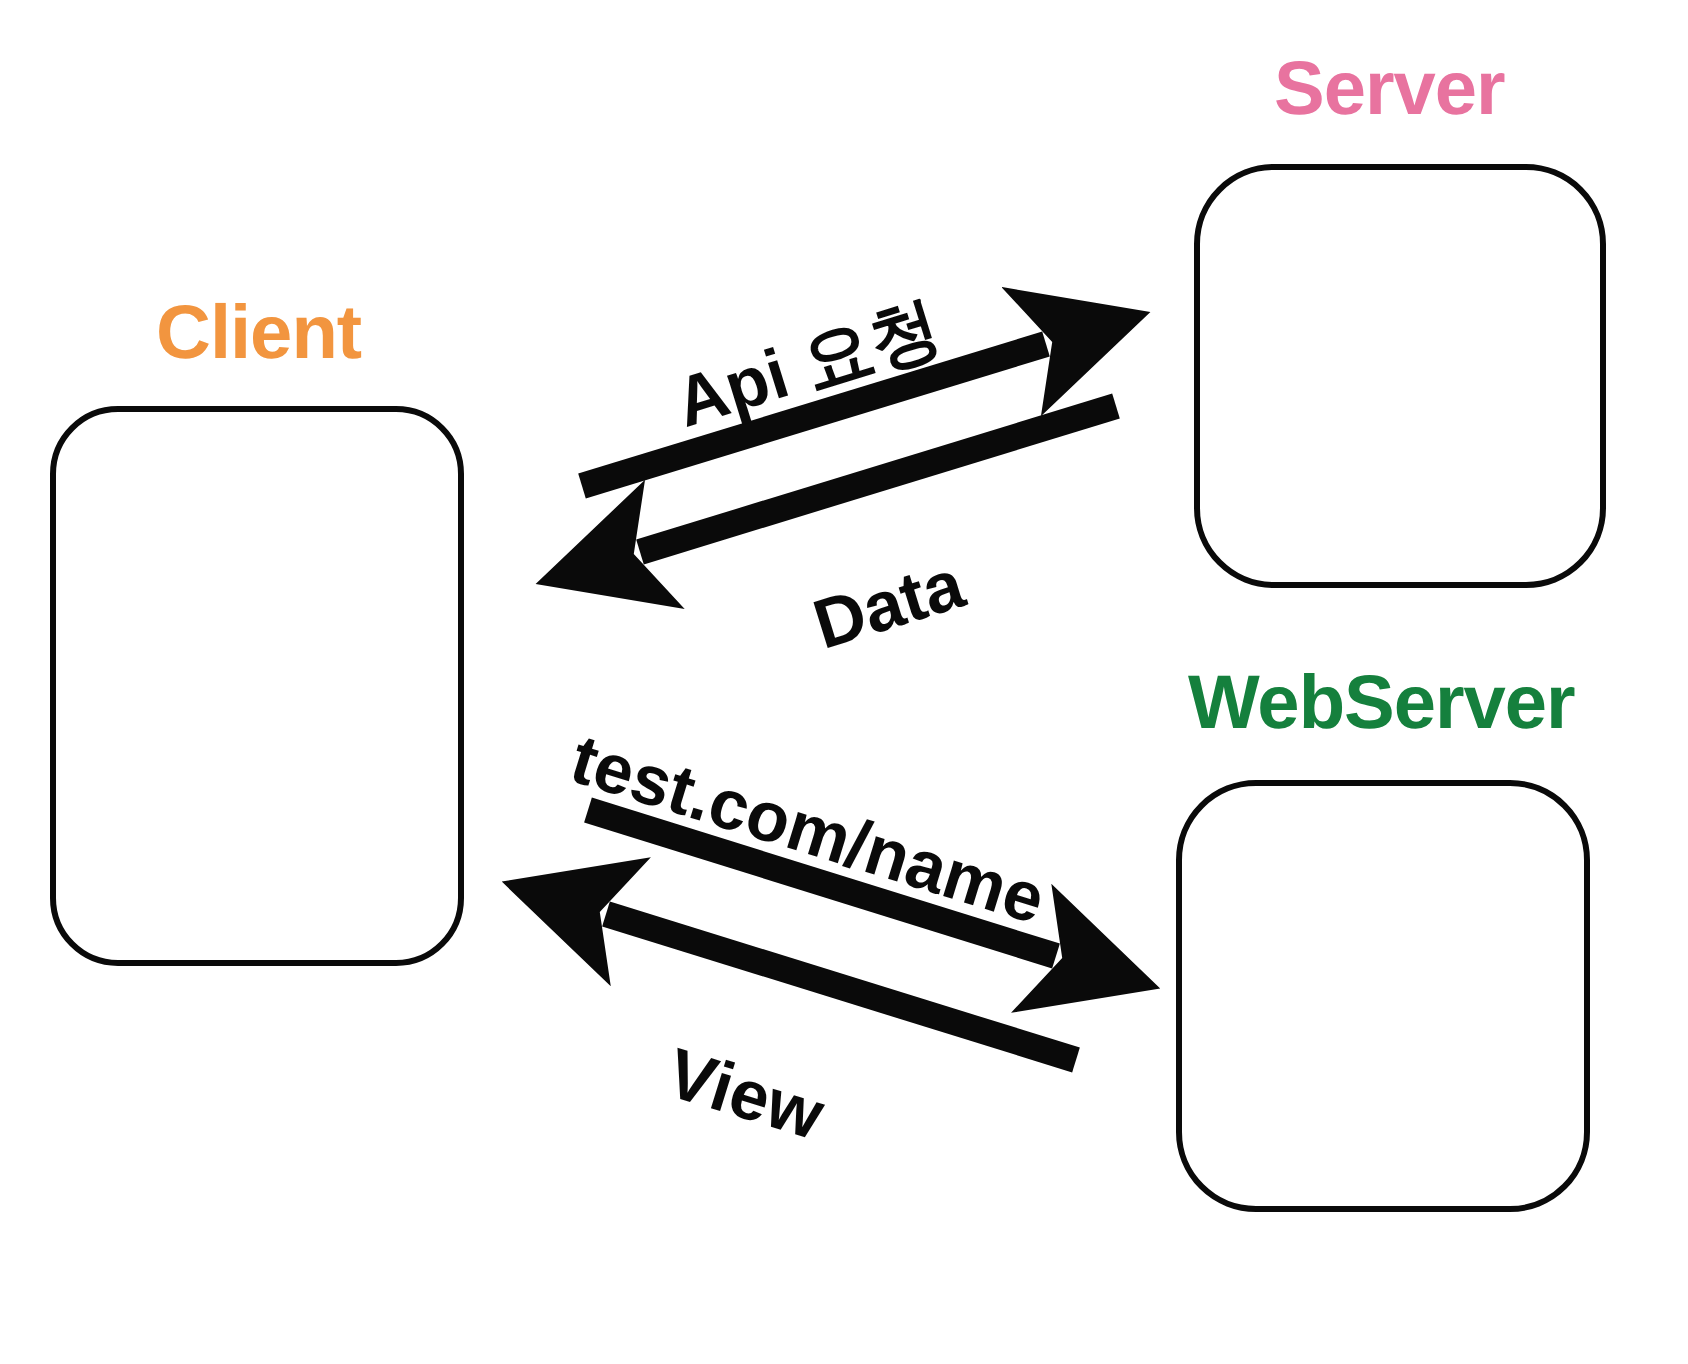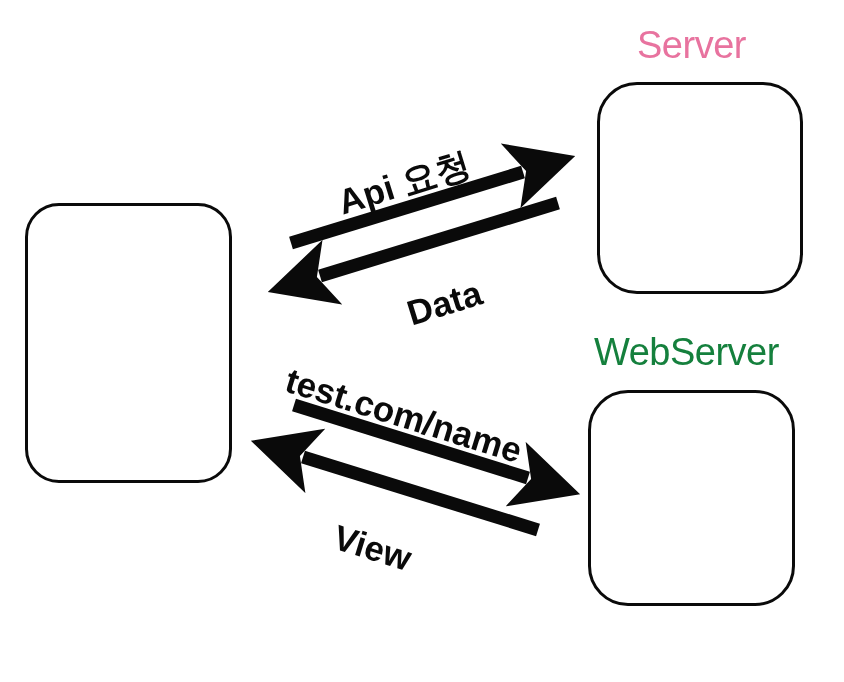--- a/index.html
+++ b/index.html
@@ -40,21 +40,21 @@
   }
   #box-webserver {
     left: 588px;
     top: 390px;
     width: 207px;
     height: 216px;
     border-radius: 40px;
   }
   .node-label {
     position: absolute;
-    font-weight: normal;
+    font-weight: bold;
     white-space: nowrap;
     letter-spacing: -0.5px;
     line-height: 1;
   }
   #label-client {
     left: 78px;
     top: 148px;
     font-size: 38px;
     color: #F2953F;
   }
@@ -113,20 +113,21 @@
 </style>
 </head>
 <body>
 
 <div id="canvas">
 
   <div class="node-box" id="box-client"></div>
   <div class="node-box" id="box-server"></div>
   <div class="node-box" id="box-webserver"></div>
 
+  <div class="node-label" id="label-client">Client</div>
   <div class="node-label" id="label-server">Server</div>
   <div class="node-label" id="label-webserver">WebServer</div>
 
   <svg class="arrow-svg" viewBox="0 0 844 682">
     <defs>
       <marker id="head-right" markerWidth="5.2" markerHeight="5.2" refX="1.0" refY="2.6" orient="auto" markerUnits="strokeWidth">
         <path d="M0,0 L5.2,2.6 L0,5.2 L1.25,2.6 Z" fill="#0a0a0a"></path>
       </marker>
       <marker id="head-left" markerWidth="5.2" markerHeight="5.2" refX="1.0" refY="2.6" orient="auto" markerUnits="strokeWidth">
         <path d="M0,0 L5.2,2.6 L0,5.2 L1.25,2.6 Z" fill="#0a0a0a"></path>

